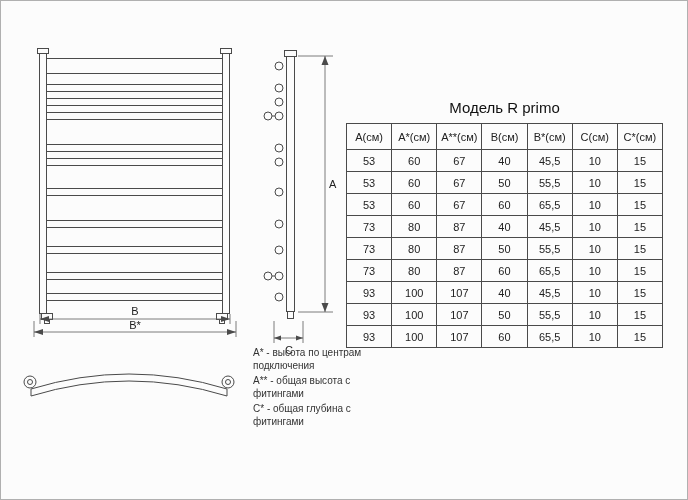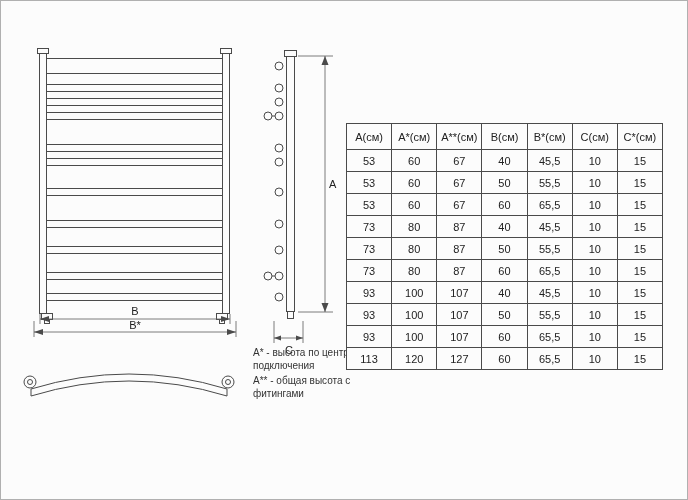--- a/index.html
+++ b/index.html
@@ -141,22 +141,24 @@
       <circle class="pipe" cx="29" cy="381" r="6"></circle>
       <circle class="pipe" cx="29" cy="381" r="2.5"></circle>
       <circle class="pipe" cx="227" cy="381" r="6"></circle>
       <circle class="pipe" cx="227" cy="381" r="2.5"></circle>
     </g>
   </svg>
 
   <div class="notes">
     <div class="note">А* - высота по центрам подключения</div>
     <div class="note">А** - общая высота с фитингами</div>
+    <div class="note">С* - общая глубина с фитингами</div>
   </div>
 
+  <h1 class="title">Модель R primo</h1>
 
   <table class="dim-table">
     <thead>
       <tr id="thead-row">
           <th>А(см)</th>
           <th>А*(см)</th>
           <th>А**(см)</th>
           <th>В(см)</th>
           <th>В*(см)</th>
           <th>С(см)</th>
@@ -238,25 +240,16 @@
         </tr>
         <tr>
           <td>93</td>
           <td>100</td>
           <td>107</td>
           <td>60</td>
           <td>65,5</td>
           <td>10</td>
           <td>15</td>
         </tr>
-        <tr>
-          <td>113</td>
-          <td>120</td>
-          <td>127</td>
-          <td>60</td>
-          <td>65,5</td>
-          <td>10</td>
-          <td>15</td>
-        </tr>
       </tbody>
   </table>
 
 </div>
 
 </body></html>

